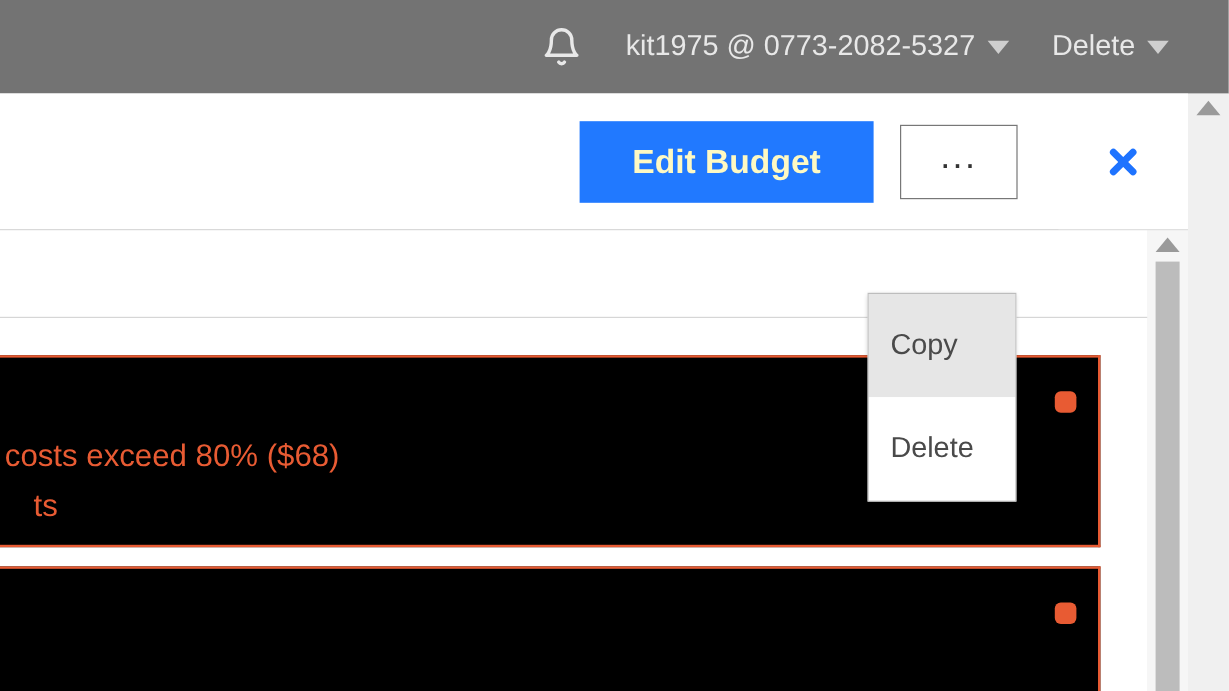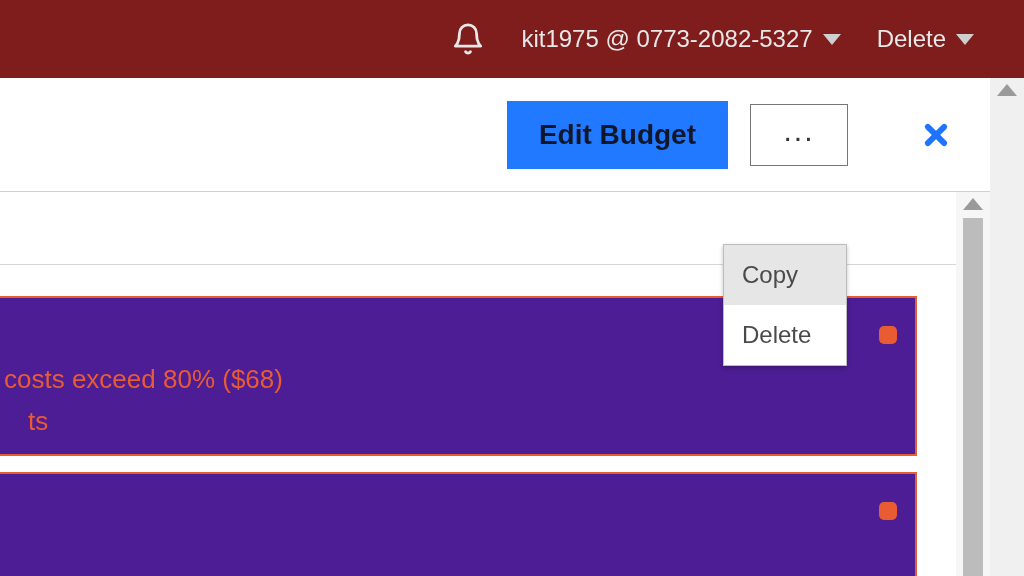--- a/index.html
+++ b/index.html
@@ -5,21 +5,21 @@
   * { box-sizing: border-box; margin: 0; padding: 0; }
   body {
     font-family: "Amazon Ember", "Helvetica Neue", Arial, sans-serif;
     width: 1024px;
     height: 576px;
     overflow: hidden;
     background: #f2f2f2;
     position: relative;
   }
   .topbar {
-    background: #7f1d1d;
+    background: #737373;
     height: 78px;
     display: flex;
     align-items: center;
     justify-content: flex-end;
     padding-right: 50px;
     gap: 36px;
     color: #ffffff;
   }
   .topbar-item {
     display: flex;
@@ -68,25 +68,25 @@
     height: 114px;
     border-bottom: 1px solid #d0d0d0;
     display: flex;
     align-items: center;
     justify-content: flex-end;
     padding-right: 0;
     position: relative;
   }
   .btn-primary {
     background: #2179ff;
-    color: #0f172a;
+    color: #fef9c3;
     font-size: 28px;
     font-weight: 700;
     border: none;
-    padding: 18px 32px;
+    padding: 18px 44px;
     cursor: pointer;
     margin-right: 22px;
   }
   .btn-more {
     width: 98px;
     height: 62px;
     border: 1.5px solid #777;
     background: #fff;
     color: #333;
     font-size: 30px;
@@ -115,21 +115,21 @@
     position: absolute;
     top: 166px;
     right: 143px;
     width: 124px;
     background: #fff;
     border: 1px solid #bdbdbd;
     box-shadow: 0 2px 4px rgba(0,0,0,.25);
     z-index: 50;
   }
   .dropdown-item {
-    padding: 16px 18px;
+    padding: 29px 18px;
     font-size: 24px;
     color: #4a4a4a;
     cursor: pointer;
     background: #fff;
   }
   .dropdown-item.hover { background: #e6e6e6; }
 
   .inner-area {
     position: absolute;
     top: 114px;
@@ -163,21 +163,21 @@
     height:1px;
     background:#d6d6d6;
   }
 
   .alert-card {
     position: absolute;
     left: 0;
     right: 73px;
     border: 2px solid #e85b33;
     border-left: none;
-    background: #4c1d95;
+    background: #000000;
   }
   .alert-card.one { top: 218px; height: 160px; }
   .alert-card.two { top: 394px; height: 160px; }
   .alert-dot {
     position: absolute;
     top: 28px;
     right: 18px;
     width: 18px; height: 18px;
     border-radius: 5px;
     background: #e85b33;

